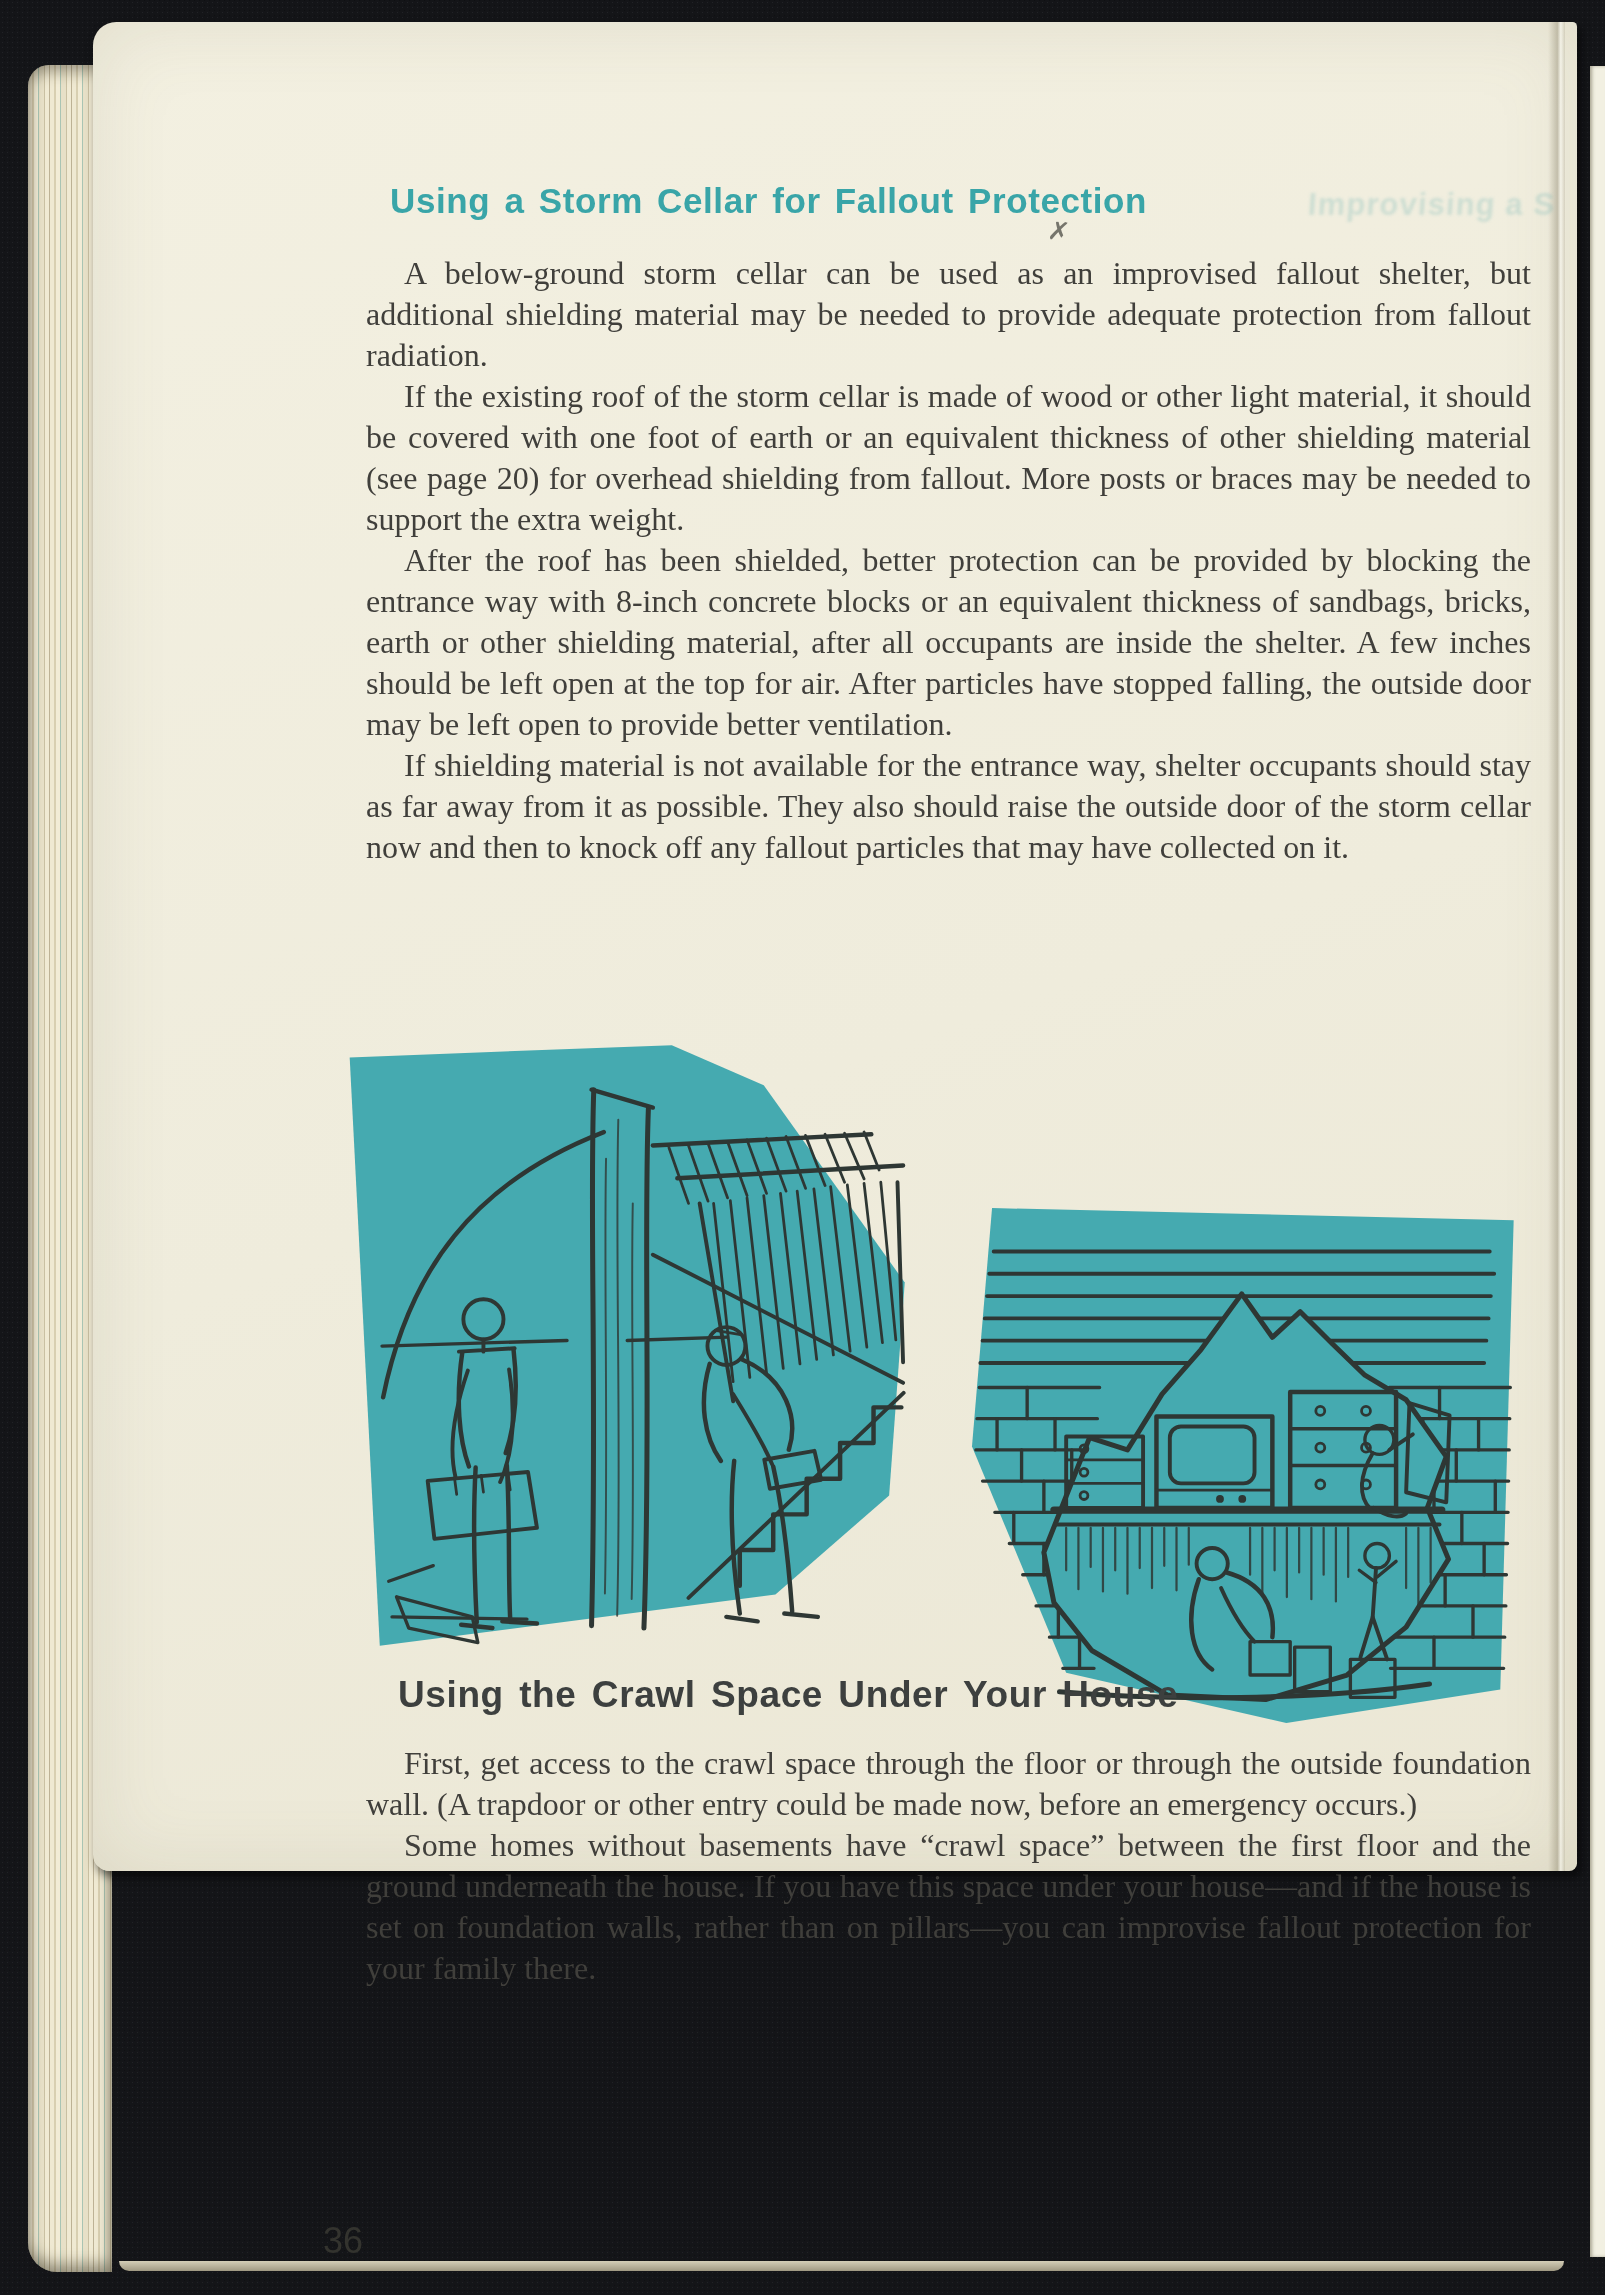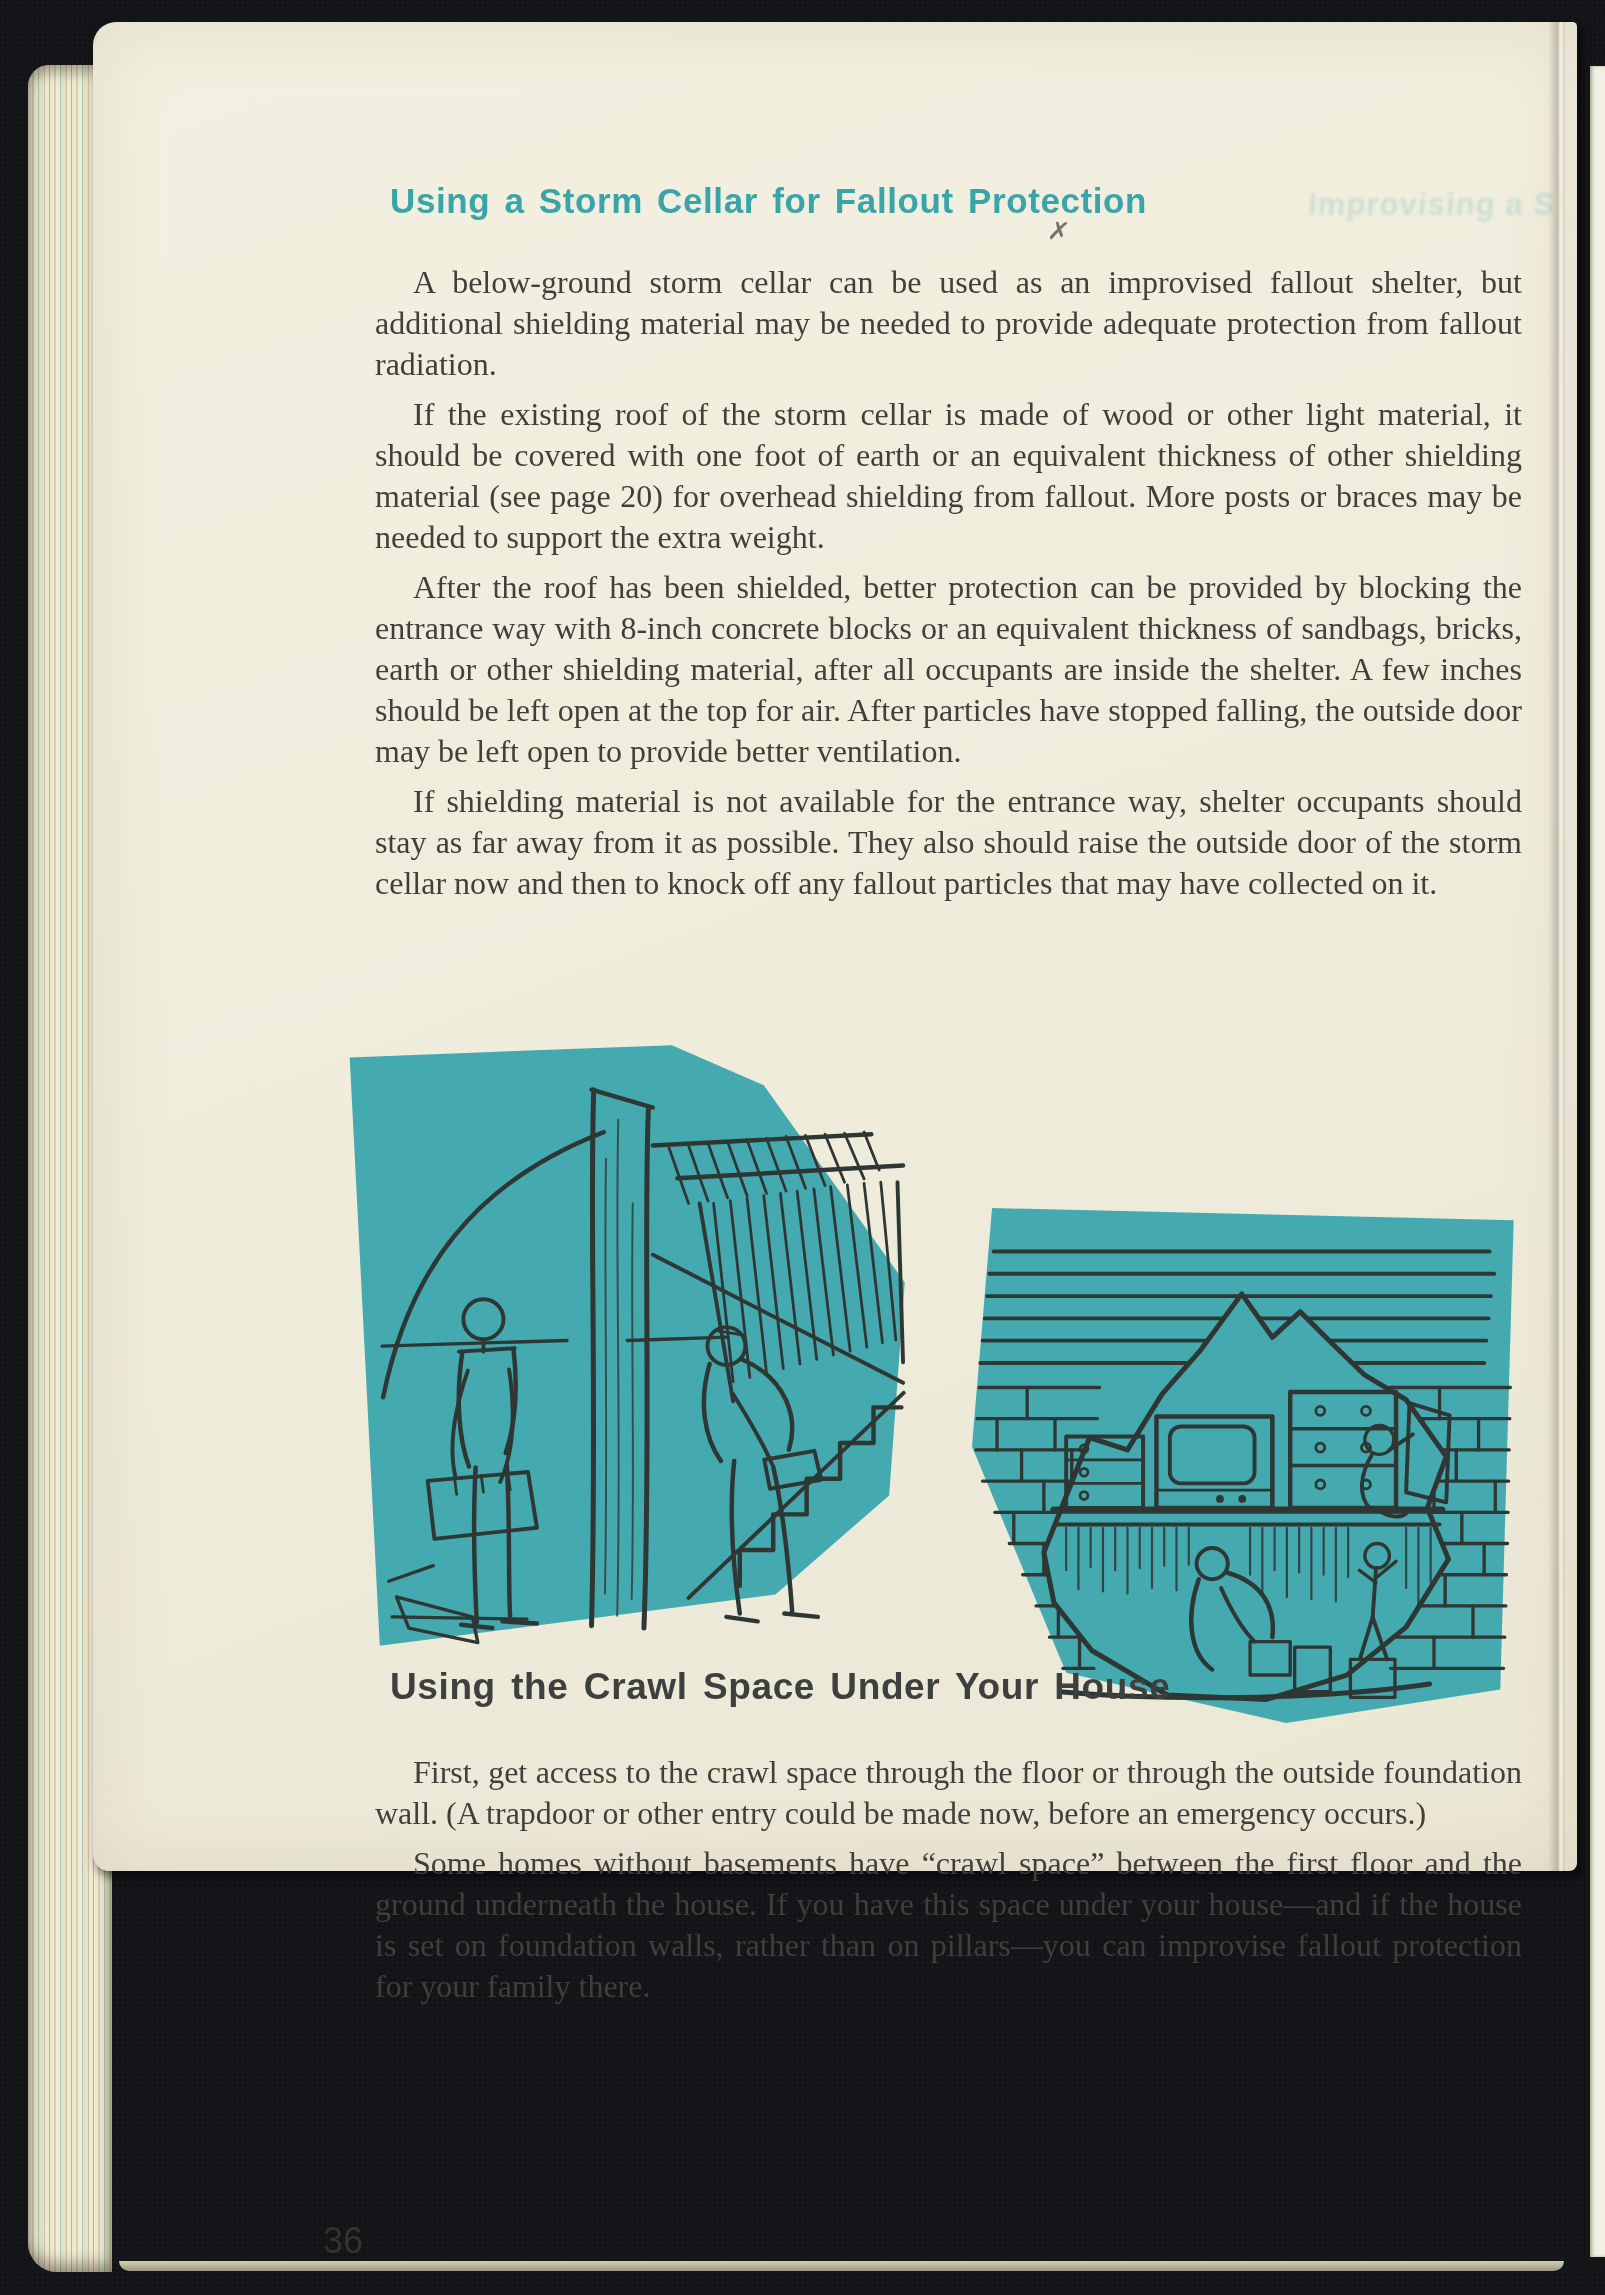--- a/index.html
+++ b/index.html
@@ -41,33 +41,33 @@
     background:linear-gradient(#ddd7bf,#a7a088);
     border-radius:0 0 11px 11px;opacity:.95;
   }
   .h-teal{
     position:absolute;left:297px;top:159px;margin:0;
     font-family:"Liberation Sans","DejaVu Sans",sans-serif;
     font-weight:700;font-size:35px;letter-spacing:0.6px;word-spacing:3.9px;
     color:var(--heading-teal,#39a5a8);
   }
   .h-dark{
-    position:absolute;left:297px;top:1644px;margin:0;
+    position:absolute;left:297px;top:1644px;margin:8px;
     font-family:"Liberation Sans","DejaVu Sans",sans-serif;
     font-weight:700;font-size:37px;letter-spacing:0.6px;word-spacing:4.5px;
     color:#3d403f;
   }
   .text-block{
     position:absolute;left:273px;width:1165px;
     font-size:32px;line-height:41px;color:var(--ink,#403f3b);
   }
   .tb1{top:231px;}
   .tb2{top:1721px;}
   .text-block p{
-    margin:9px;text-indent:38px;text-align:justify;text-align-last:left;
+    margin:0;text-indent:38px;text-align:justify;text-align-last:left;
   }
   .pencil-x{
     position:absolute;left:955px;top:194px;
     font-family:"DejaVu Sans",sans-serif;font-size:26px;
     color:rgba(96,95,88,.85);transform:rotate(8deg);
   }
   .ghost{
     position:absolute;left:1215px;top:165px;width:346px;
     font-family:"Liberation Sans","DejaVu Sans",sans-serif;
     font-weight:700;font-size:31px;letter-spacing:1.1px;

